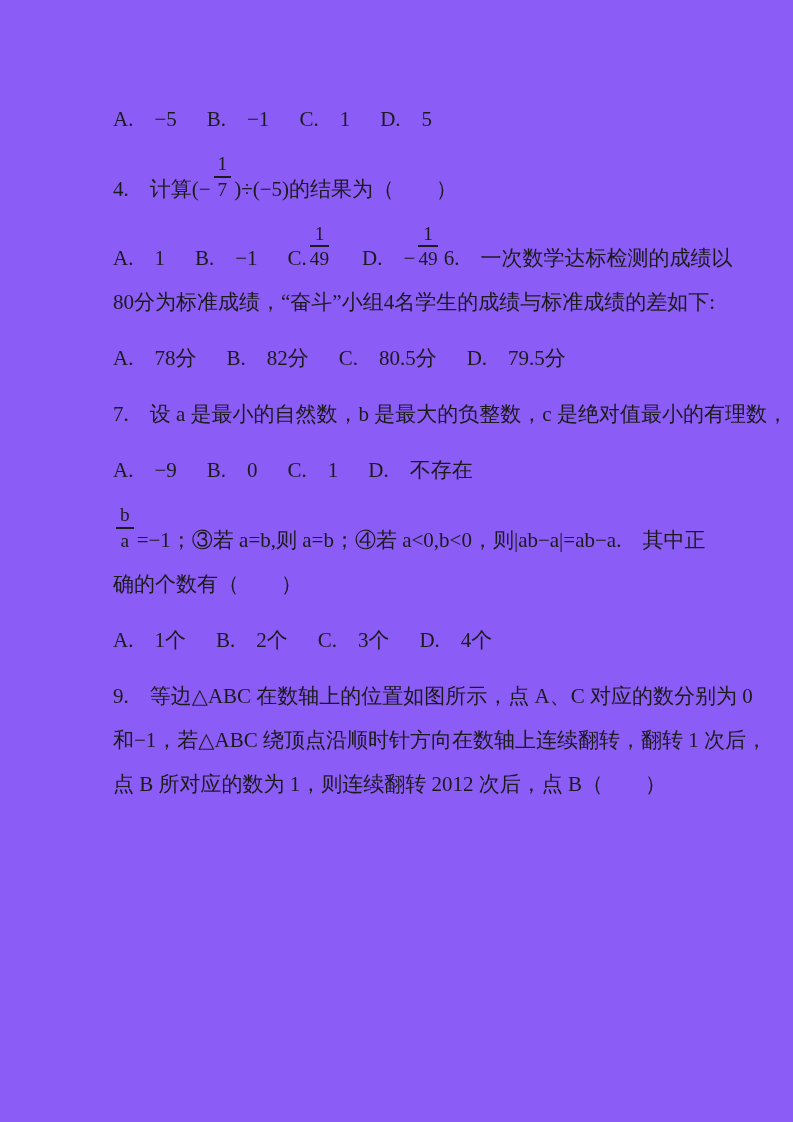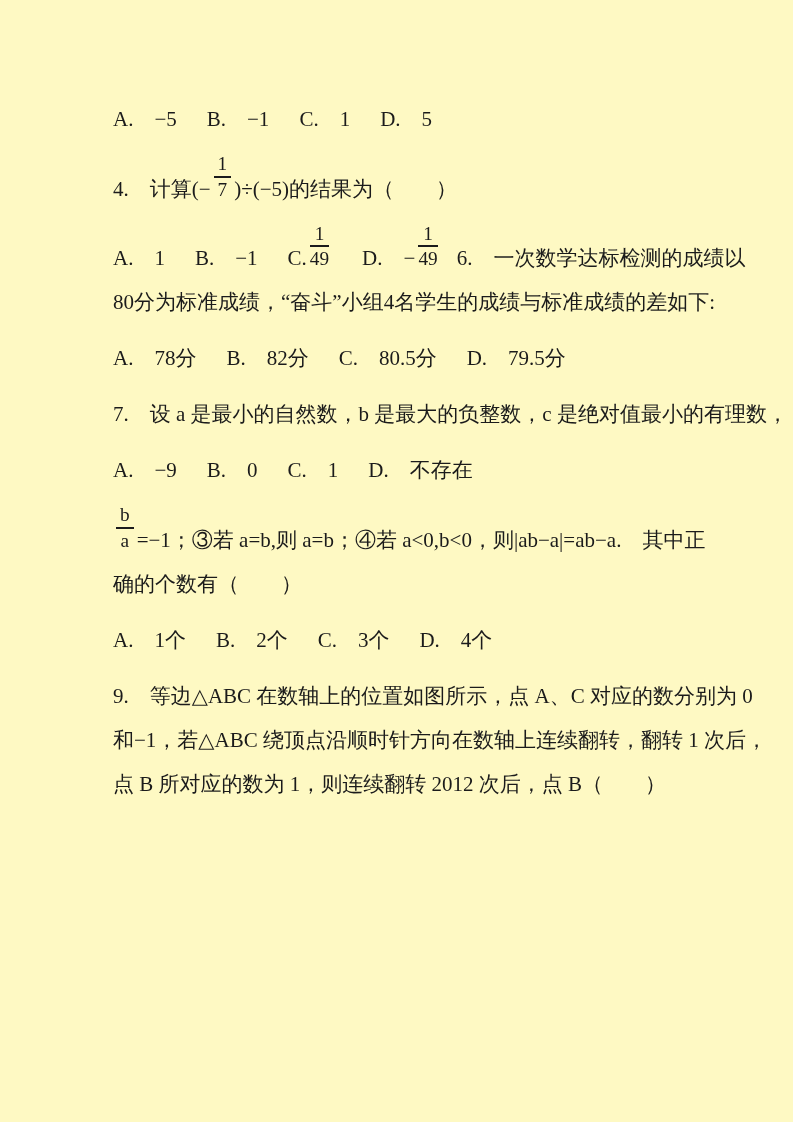--- a/index.html
+++ b/index.html
@@ -1,37 +1,37 @@
 <!DOCTYPE html>
 <html><head>
 <meta charset="utf-8">
 <style>
   html,body{margin:0;padding:0;background:#ffffff;}
   .page{
-    width:793px;height:1122px;background:#fef9c3;overflow:hidden;
+    width:793px;height:1122px;background:#8b5cf6;overflow:hidden;
     color:#1b1b1b;
     font-family:"Liberation Serif","DejaVu Serif",serif;
     position:relative;
   }
   .content{padding:97px 70px 0 113px;font-size:21px;}
   .para{margin:0 0 12px 0;}
   .line{line-height:44px;white-space:nowrap;}
   .opt{margin-right:30px;}
   .opt:last-child{margin-right:0;}
   .frac{
     display:inline-block;text-align:center;vertical-align:baseline;
     font-size:0.92em;line-height:1.12;margin:0 3px;
   }
   .frac .num{display:block;border-bottom:2px solid #1b1b1b;padding:0 4px 1px;}
   .frac .den{display:block;padding-top:1px;}
   .mt12{margin-top:12px;}
   .mt8{margin-top:8px;}
   .mt6{margin-top:6px;}
   .mt2{margin-top:2px;}
-  .q6-start{margin-left:16px;}
+  .q6-start{margin-left:3px;}
 </style>
 </head>
 <body>
 
 <div class="page">
   <div class="content">
 
     <div class="para line">
       <span class="opt">A.　−5</span><span class="opt">B.　−1</span><span class="opt">C.　1</span><span class="opt">D.　5</span>
     </div>

